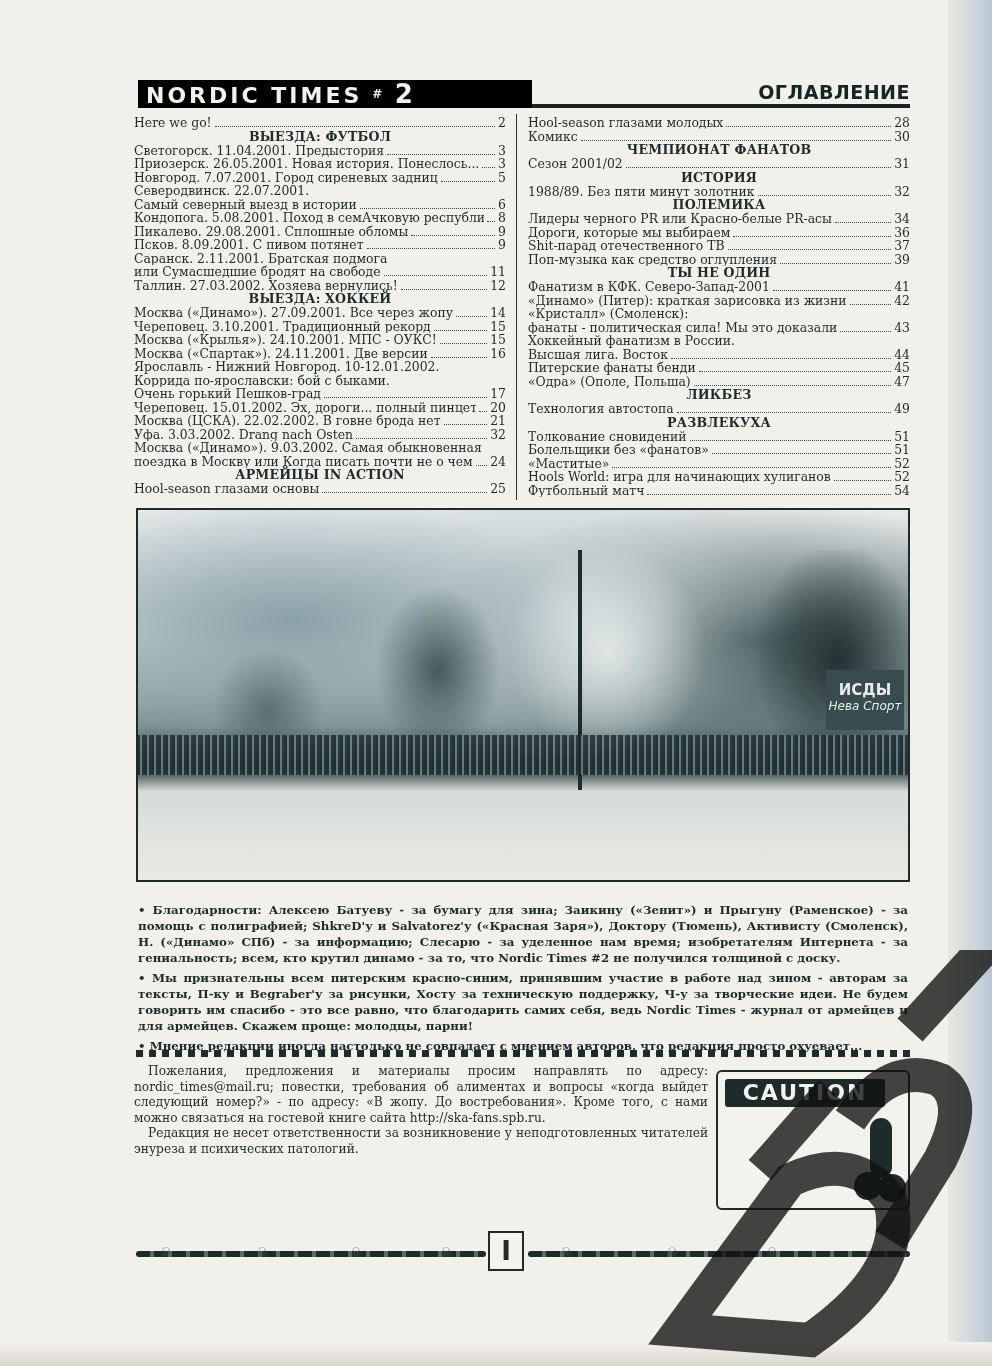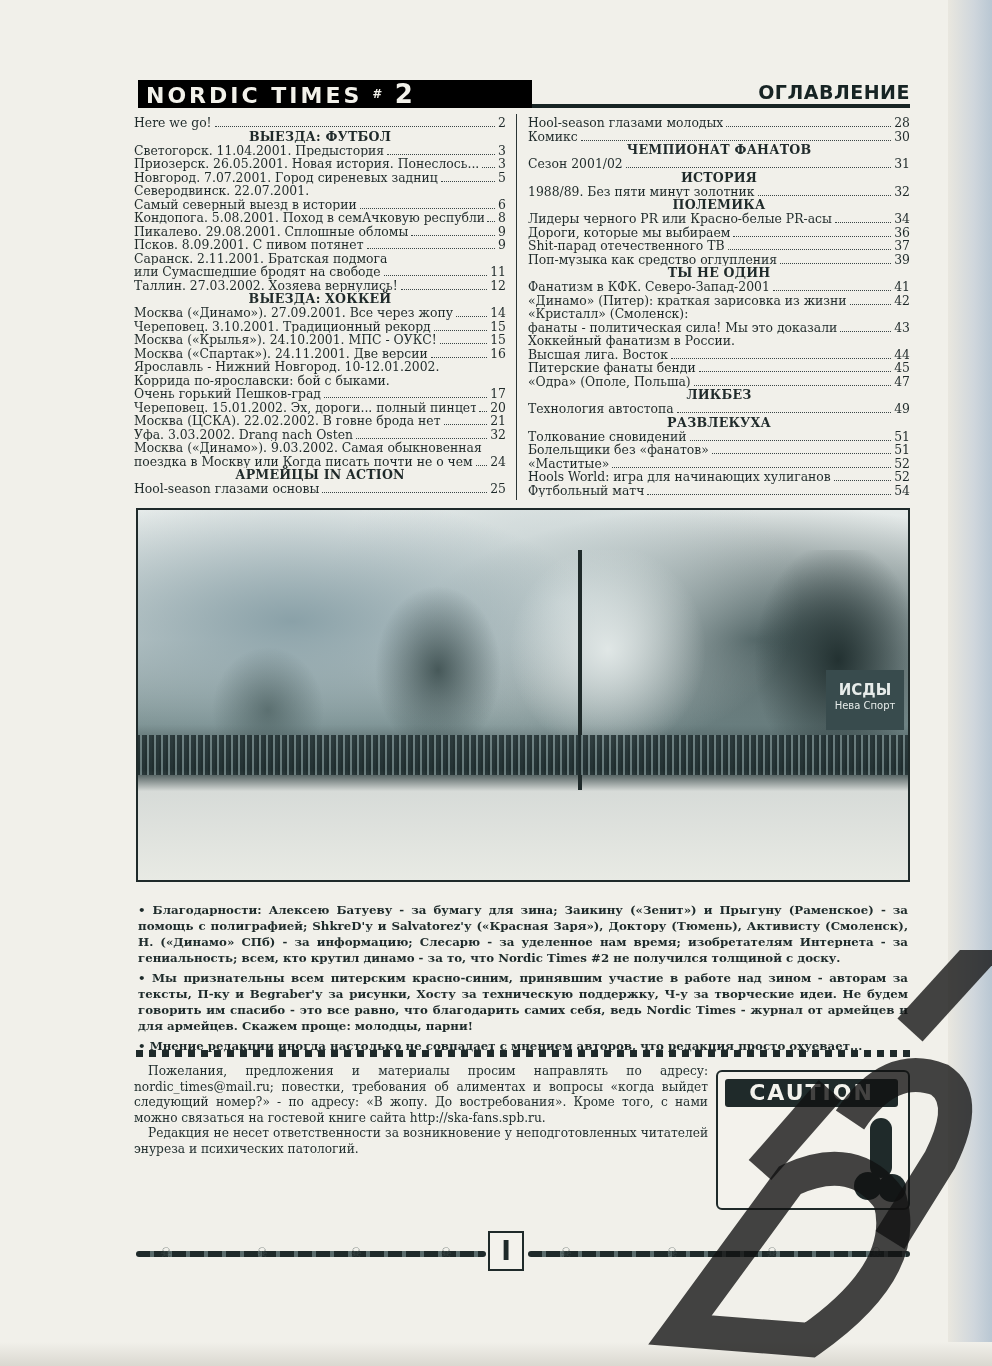--- a/index.html
+++ b/index.html
@@ -85,21 +85,21 @@
   }
   .photo .pole {
     position: absolute; left: 440px; top: 40px; width: 4px; height: 240px; background: #1f2a2a;
   }
   .photo .banner {
     position: absolute; left: 688px; top: 160px; width: 78px; height: 60px;
     background: #384b4d; color: #e7ecea;
     font-family: "DejaVu Sans", sans-serif; font-weight: bold; font-size: 15px;
     text-align: center; padding-top: 12px; line-height: 16px;
   }
-  .photo .banner small { display: block; font-size: 10px; font-weight: normal; }
+  .photo .banner small { display: block; font-size: 12px; font-weight: normal; font-style: italic; }
   .lyrics {
     position: absolute; left: 8px; top: 288px;
     font-family: "DejaVu Serif", serif; font-style: italic; font-weight: bold;
     font-size: 12.5px; line-height: 15.5px; color: #233233;
   }
   .lyrics .credit { padding-left: 90px; }
   
   .thanks {
     position: absolute; left: 134px; top: 898px; width: 778px;
     font-weight: bold; font-size: 11.8px; line-height: 16px; text-align: justify;
@@ -115,21 +115,21 @@
     font-size: 12.2px; line-height: 15.6px; text-align: justify; color: #233030;
   }
   .contacts p { text-indent: 14px; }
   .contacts b { font-weight: bold; }
   
   .caution {
     position: absolute; left: 716px; top: 1070px; width: 194px; height: 140px;
     border: 2.5px solid #1f2a2a; border-radius: 6px; background: #f3f2ec;
   }
   .caution-head {
-    position: absolute; left: 7px; top: 7px; width: 173px; height: 28px;
+    position: absolute; left: 7px; top: 7px; width: 160px; height: 28px;
     background: #1f2a2a; color: #f3f2ec; border-radius: 3px;
     font-family: "DejaVu Sans", sans-serif; font-weight: bold; font-size: 22px;
     text-align: center; line-height: 28px; letter-spacing: 2px;
   }
   .caution-body {
     position: absolute; left: 8px; top: 40px; width: 130px;
     font-family: "DejaVu Sans", sans-serif; font-weight: bold; font-size: 17.5px;
     line-height: 30px; color: #1f2a2a; white-space: nowrap;
   }
   .caution-icon { position: absolute; left: 136px; top: 44px; width: 54px; height: 92px; }

